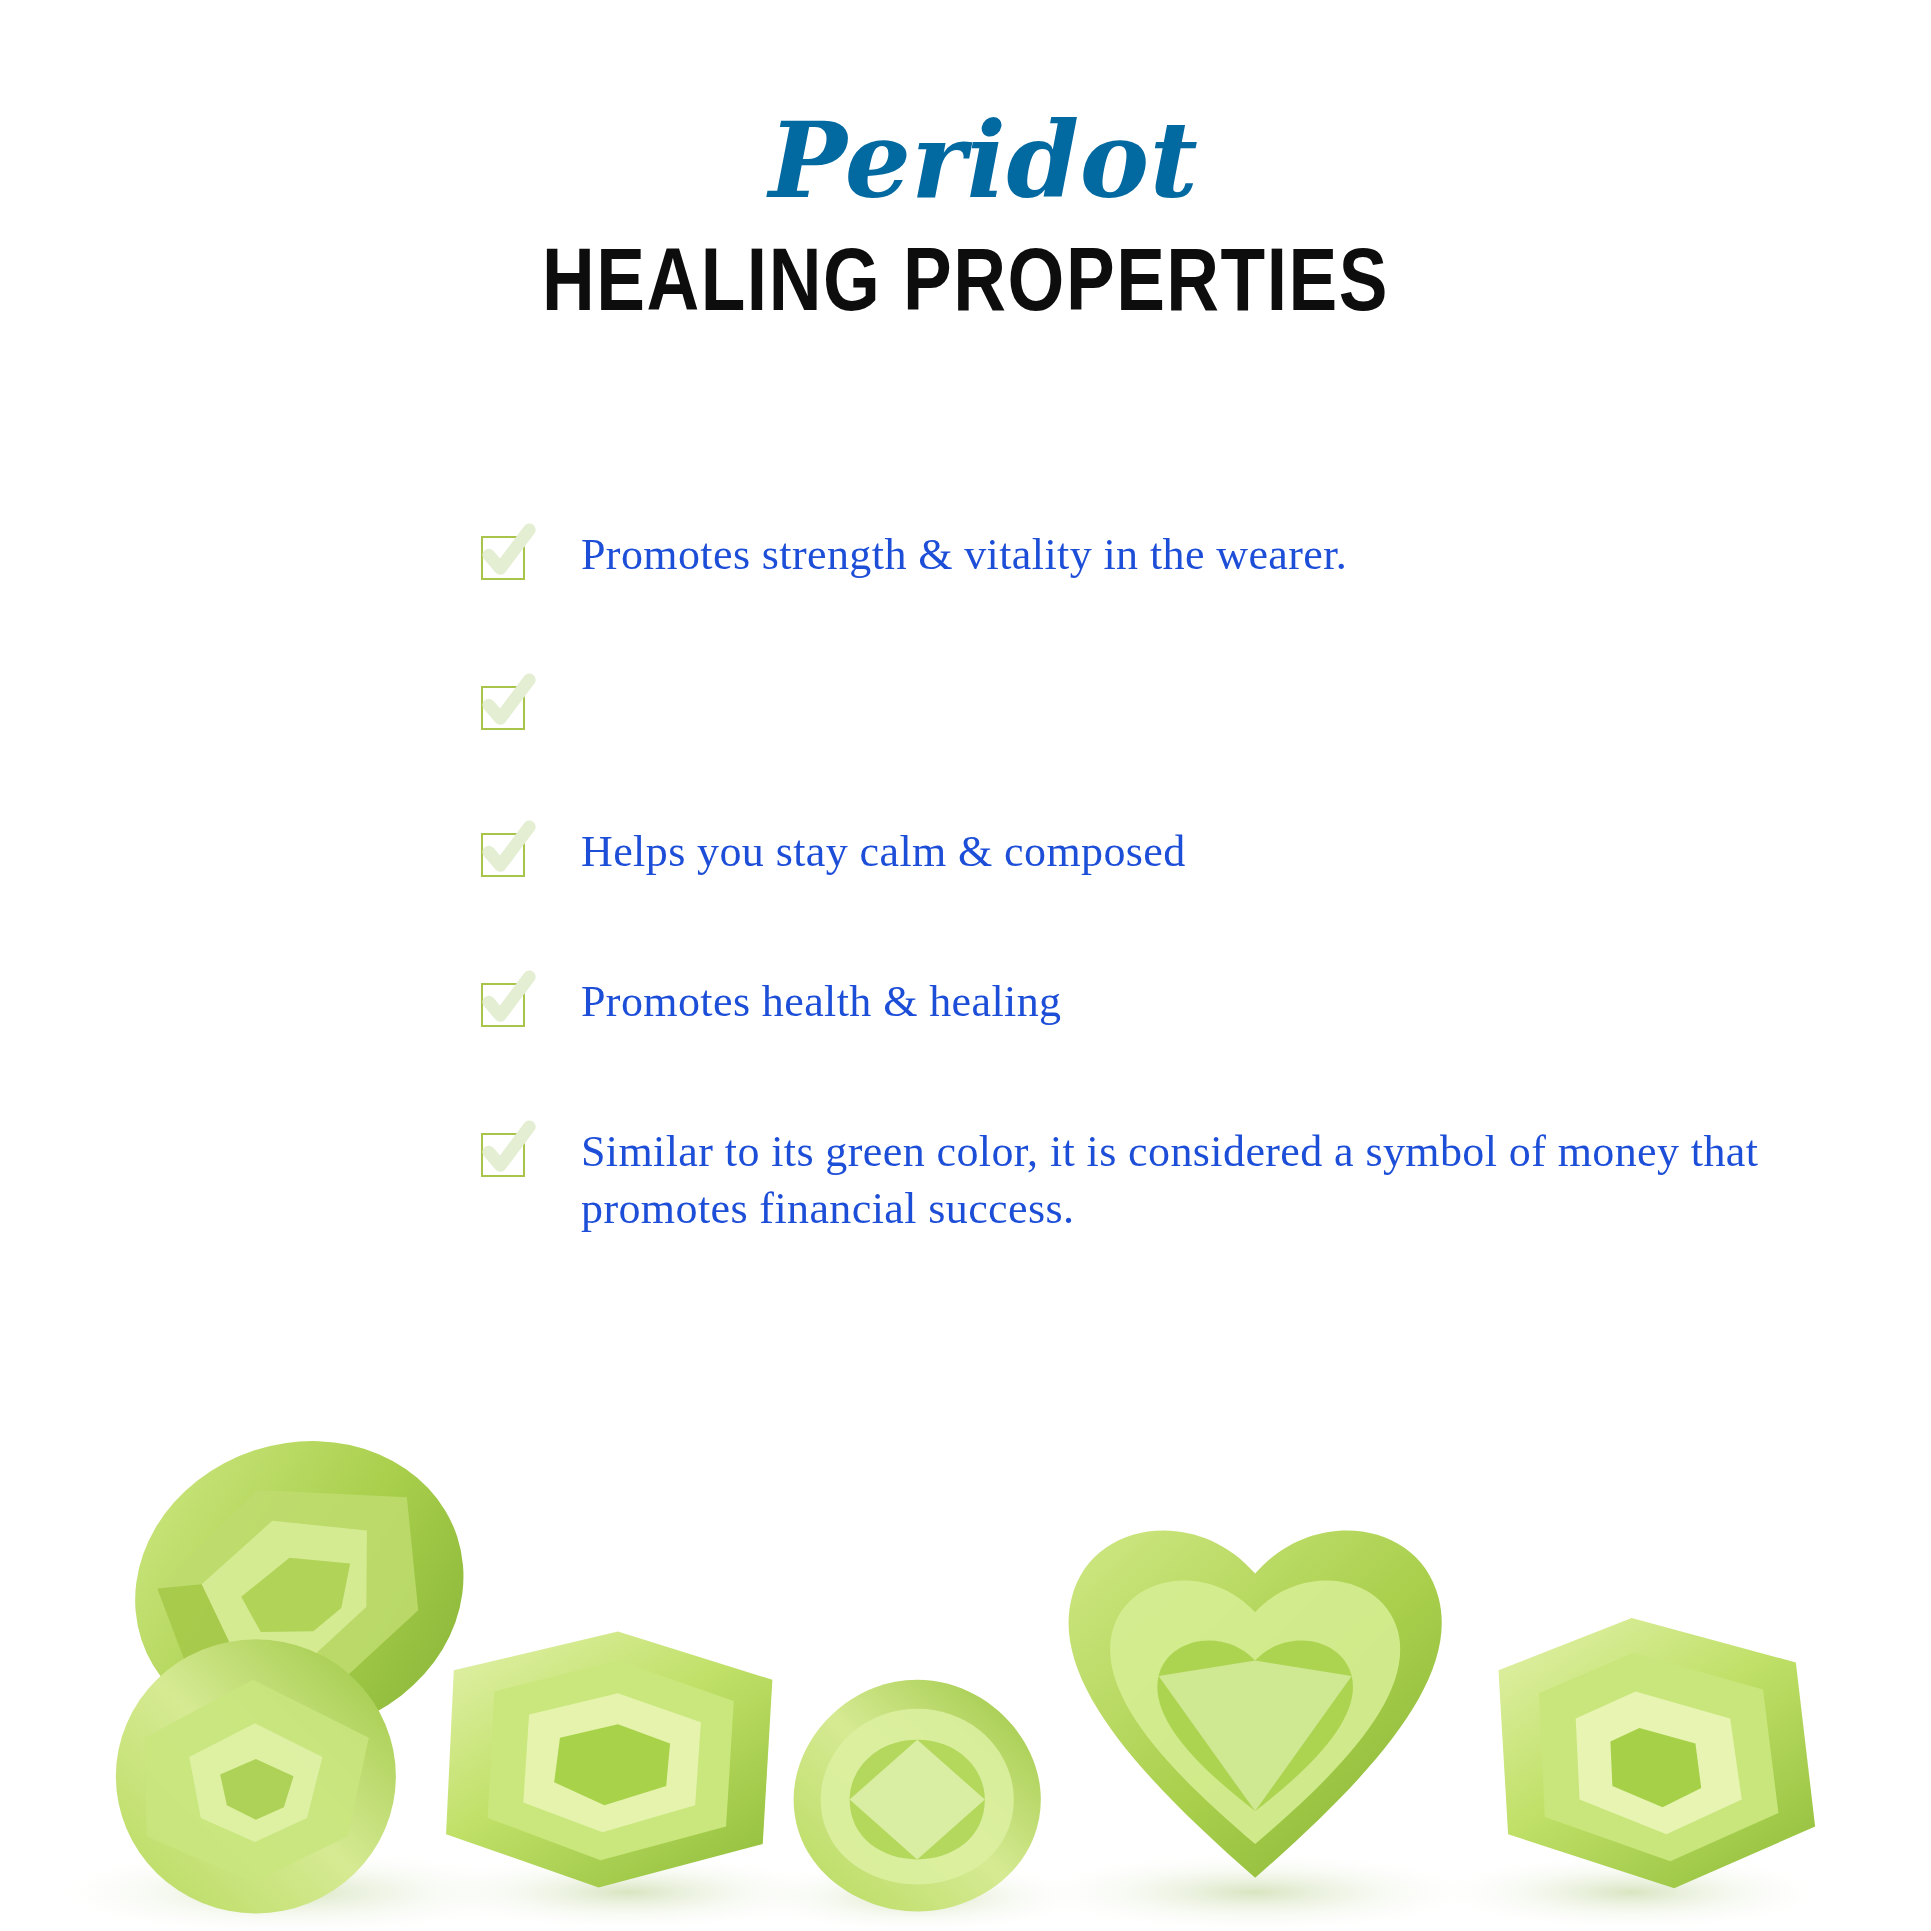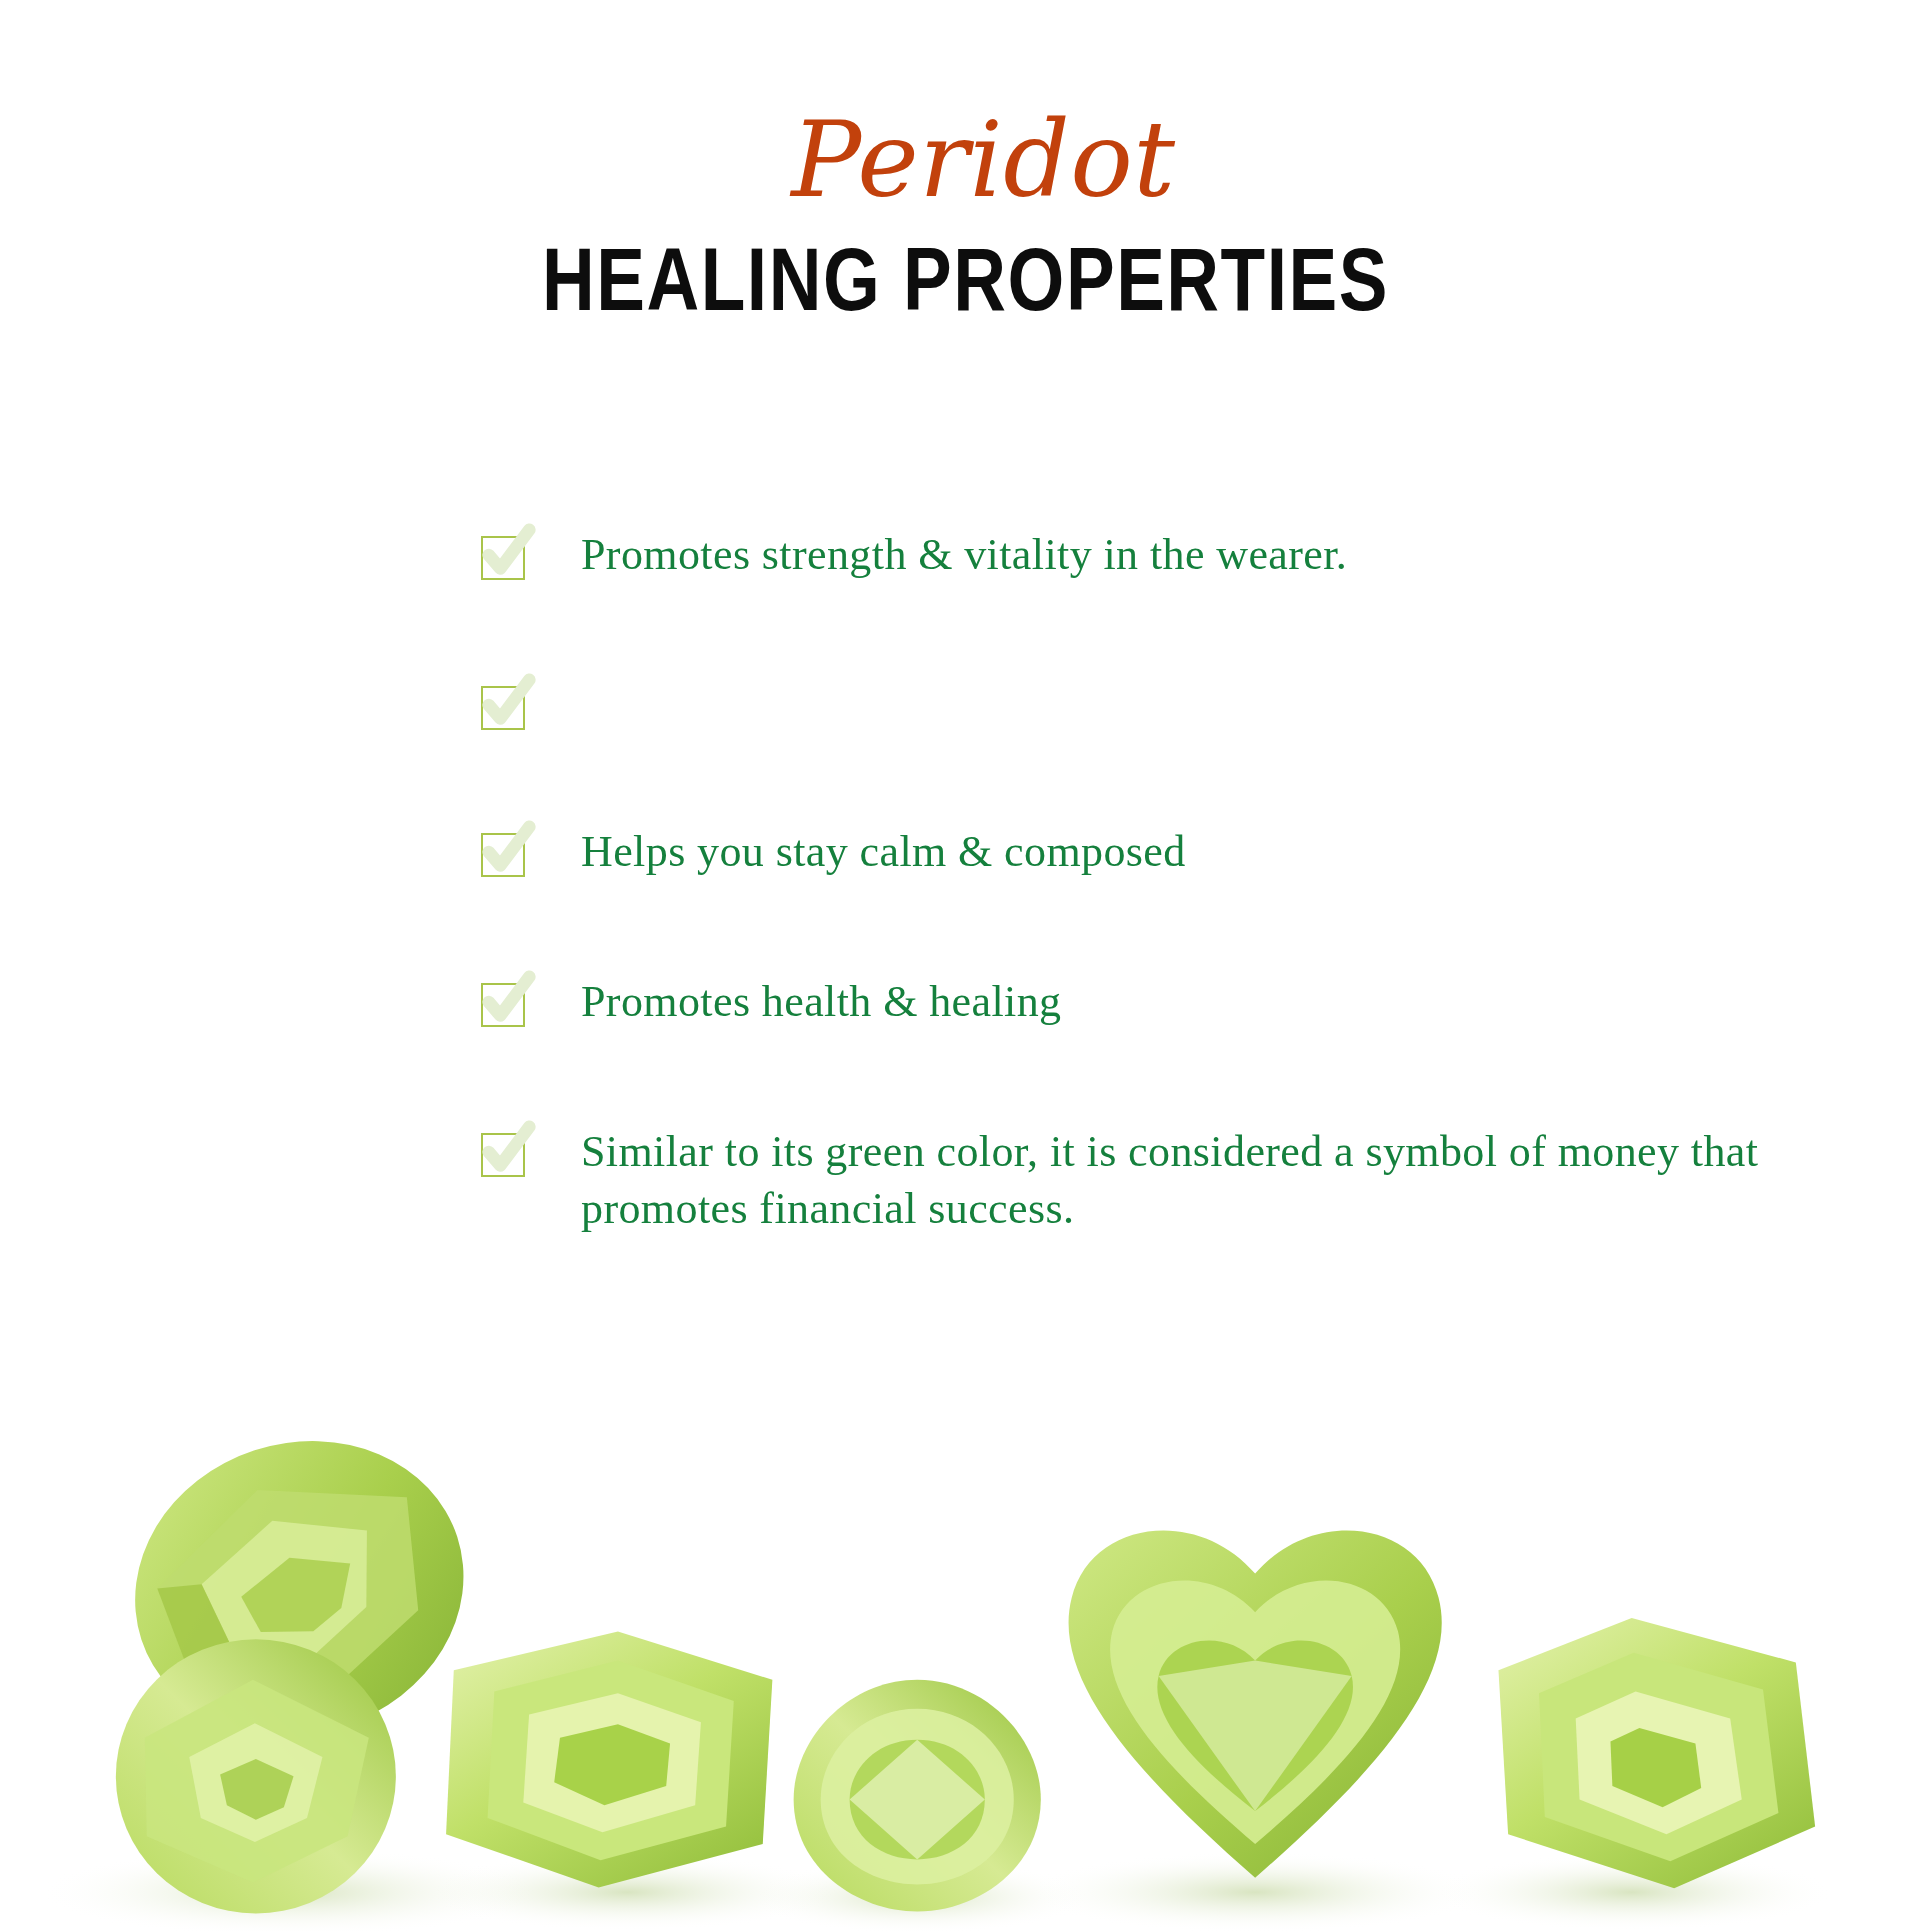--- a/index.html
+++ b/index.html
@@ -25,24 +25,24 @@
   .header {
     position: absolute;
     top: 106px;
     left: 0;
     width: 100%;
     text-align: center;
   }
   .title-script {
     font-family: "DejaVu Serif", "Liberation Serif", serif;
     font-style: italic;
-    font-weight: 400;
+    font-weight: 700;
     font-size: 104px;
     line-height: 1.05;
-    color: #c2410c;
+    color: #0369a1;
     letter-spacing: 0.5px;
     padding-left: 36px;
   }
   .title-main {
     margin-top: 17.4px;
     font-family: "Liberation Sans", sans-serif;
     font-weight: 700;
     font-size: 89px;
     line-height: 1.05;
     color: #0d0d0d;
@@ -82,21 +82,21 @@
     left: -3.9px;
     top: -13.5px;
     width: 60px;
     height: 60px;
     overflow: visible;
   }
   .item-text {
     font-family: "Liberation Serif", serif;
     font-size: 44px;
     line-height: 1.30;
-    color: #15803d;
+    color: #1d4ed8;
     letter-spacing: 0.4px;
   }
 
   
   .gems {
     position: absolute;
     left: 0;
     bottom: 0;
     width: 1931px;
     height: 541px;

